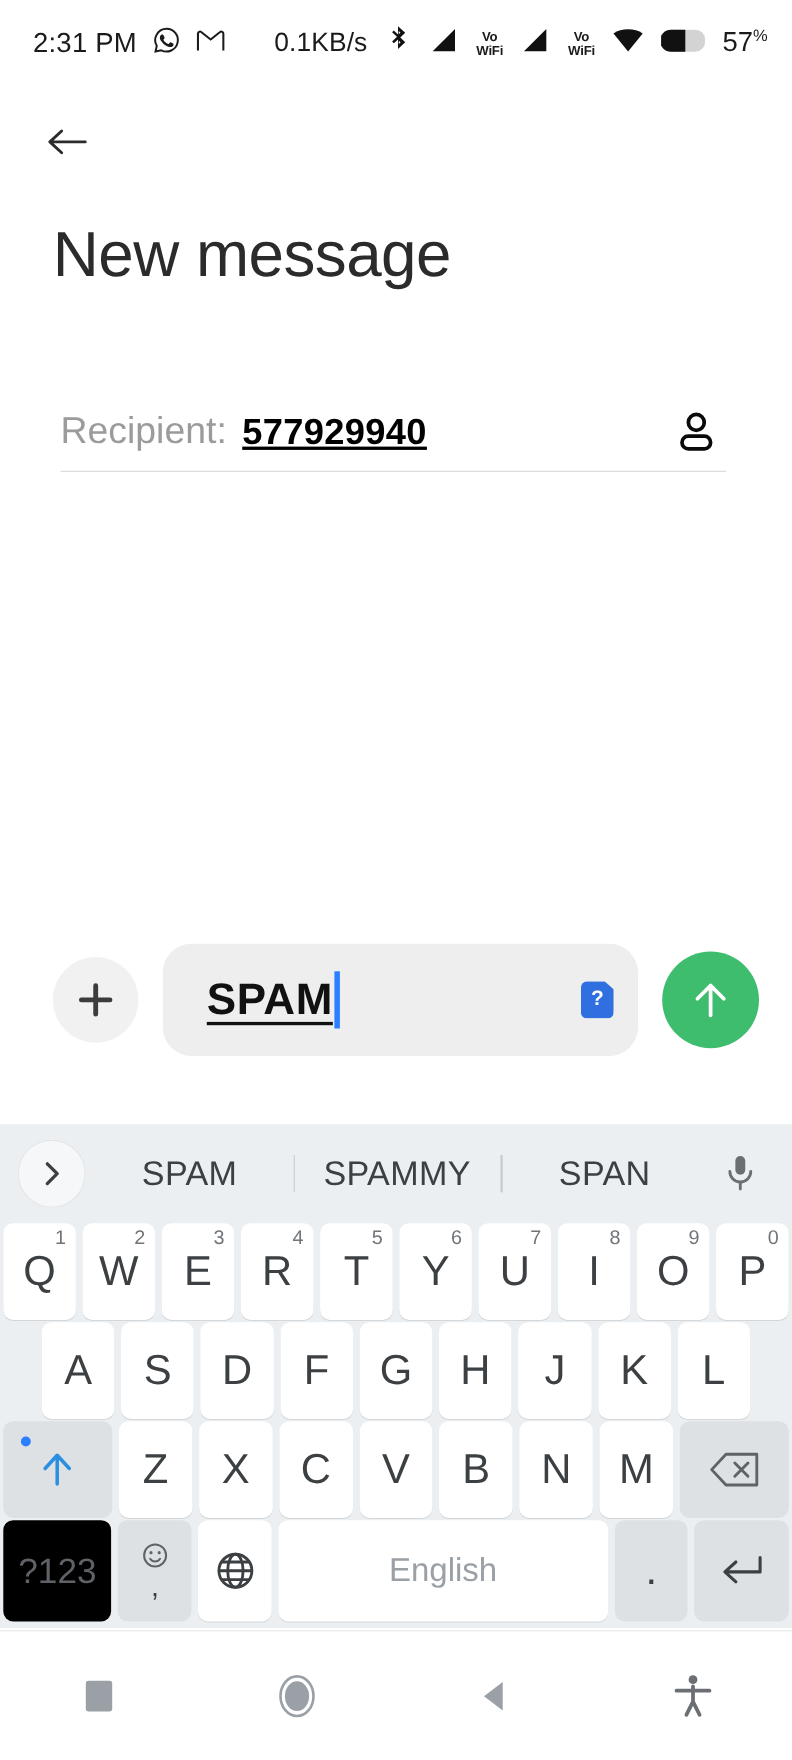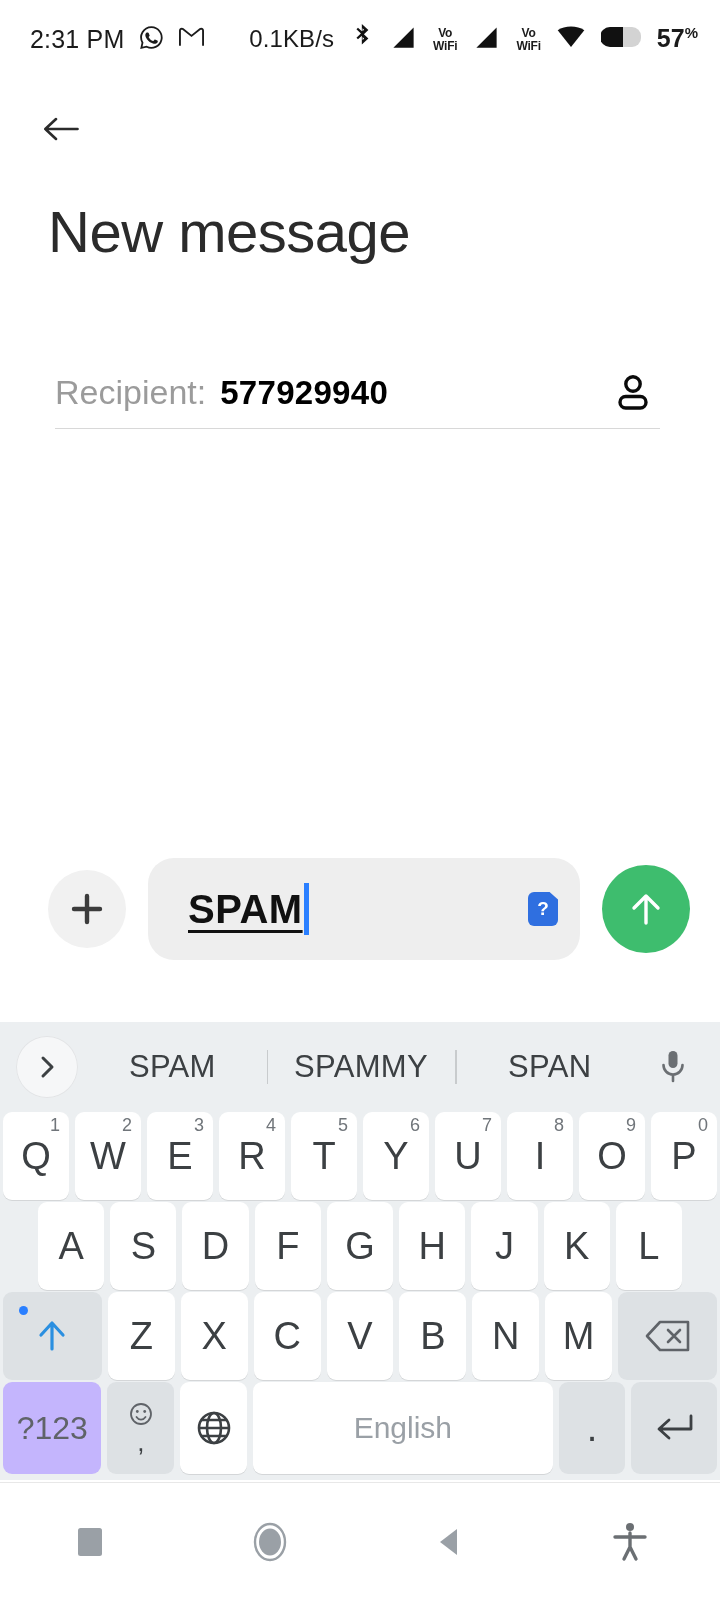--- a/index.html
+++ b/index.html
@@ -17,21 +17,21 @@
     padding: 0 22px 0 30px; gap: 0;
     color: #1b1b1b;
   }
   .status-left { display:flex; align-items:center; gap:13px;text-align:right; }
   .status-time { font-size: 25px; font-weight: 400; letter-spacing:.2px; }
   .status-right { margin-left:auto; display:flex; align-items:center; gap:16px; }
   .net-speed { font-size:24px; font-weight:400; letter-spacing:.1px; margin-right:2px;}
   .vowifi { display:flex; flex-direction:column; align-items:center; line-height:1;
             font-size:12px; font-weight:700; letter-spacing:-.2px; }
   .vowifi span:last-child { font-size:12px; margin-top:1px; }
-  .battery-pct { font-size:25px; font-weight:700; }
+  .battery-pct { font-size:25px; font-weight:400; }
   .battery-pct sup { font-size:15px; }
   .ic { display:block; }
 
   
   .app-bar { padding: 20px 0 0 0; }
   .back-btn {
     width: 80px; height: 62px; display:flex; align-items:center;
     padding-left: 42px; cursor:pointer;
   }
   .page-title {
@@ -39,21 +39,21 @@
     padding: 38px 0 0 48px; letter-spacing:-.5px;
   }
 
   
   .recipient-row {
     margin: 92px 60px 0 55px;
     display:flex; align-items:center; height: 72px;
     border-bottom: 1.5px solid #d8d8d8;
   }
   .recipient-label { font-size: 34px; color:#9b9b9b; font-weight:400;text-align:right; }
-  .recipient-value { font-size: 33px; color:#000; font-weight:700; margin-left: 14px; letter-spacing:.3px;}
+  .recipient-value { font-size: 33px; color:#000; font-weight:700; margin-left: 14px; letter-spacing:.3px;text-decoration:underline;}
   .contact-icon-btn { margin-left:auto; width:54px; height:54px; display:flex;
                       align-items:center; justify-content:center; cursor:pointer; }
 
   
   .thread-area { height: 418px; }
 
   
   .compose-row {
     display:flex; align-items:center; gap: 0;
     padding: 0 0 0 48px; height: 124px;
@@ -117,21 +117,21 @@
   .key .num {
     position:absolute; top:3px; right:9px; font-size:18px; color:#70757a; font-weight:400;
   }
   .krow.r2 { padding: 0 38px; }
   .krow.r3 { padding: 0 3px; }
   .key.mod { background:#dde1e4; box-shadow:none; flex: 1.48 1 0; }
   .key.shift { position:relative; }
   .shift-dot { position:absolute; left:16px; top:14px; width:9px; height:9px;
                border-radius:50%; background:#2a7fff; }
   .krow.r4 { padding:0 3px; height:92px; }
-  .key.sym { background:#c4b5fd; box-shadow:none; flex:1.15 1 0; font-size:32px; color:#5f6368;}
+  .key.sym { background:#000000; box-shadow:none; flex:1.15 1 0; font-size:32px; color:#5f6368;}
   .key.comma { background:#dde1e4; box-shadow:none; flex:0.78 1 0; }
   .comma-stack { display:flex; flex-direction:column; align-items:center; line-height:1; }
   .comma-stack .cm { font-size:26px; margin-top:2px; color:#3c4043; }
   .key.globe { flex:0.78 1 0; }
   .key.space { flex:3.5 1 0; color:#9aa0a6; font-size:30px; }
   .key.dot { background:#dde1e4; box-shadow:none; flex:0.78 1 0; font-size:38px; }
   .key.enter { background:#dde1e4; box-shadow:none; flex:1.0 1 0; }
 
   
   .nav-bar { position:absolute; left:0; bottom:0; width:720px; height:118px;

